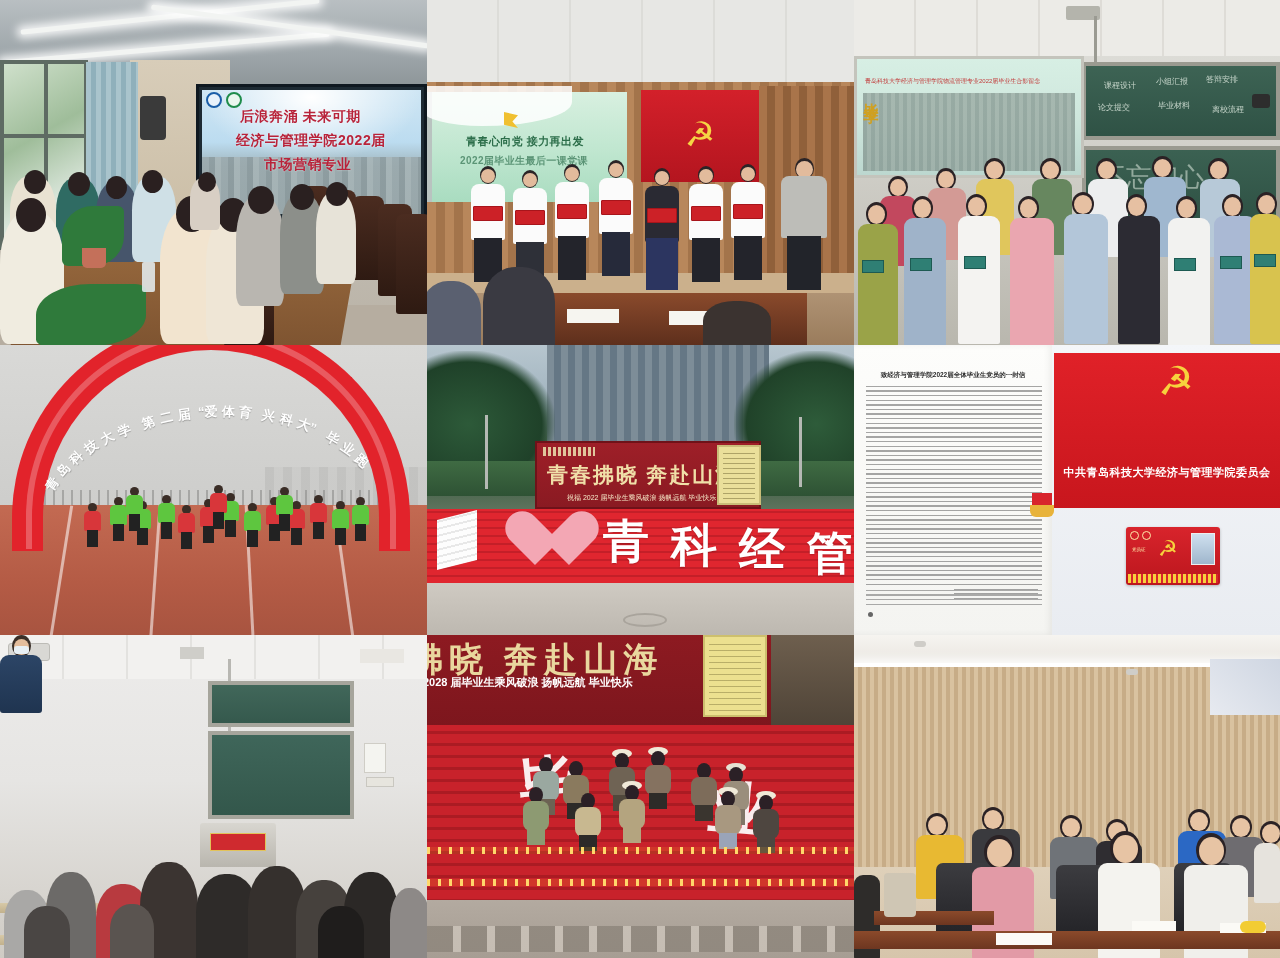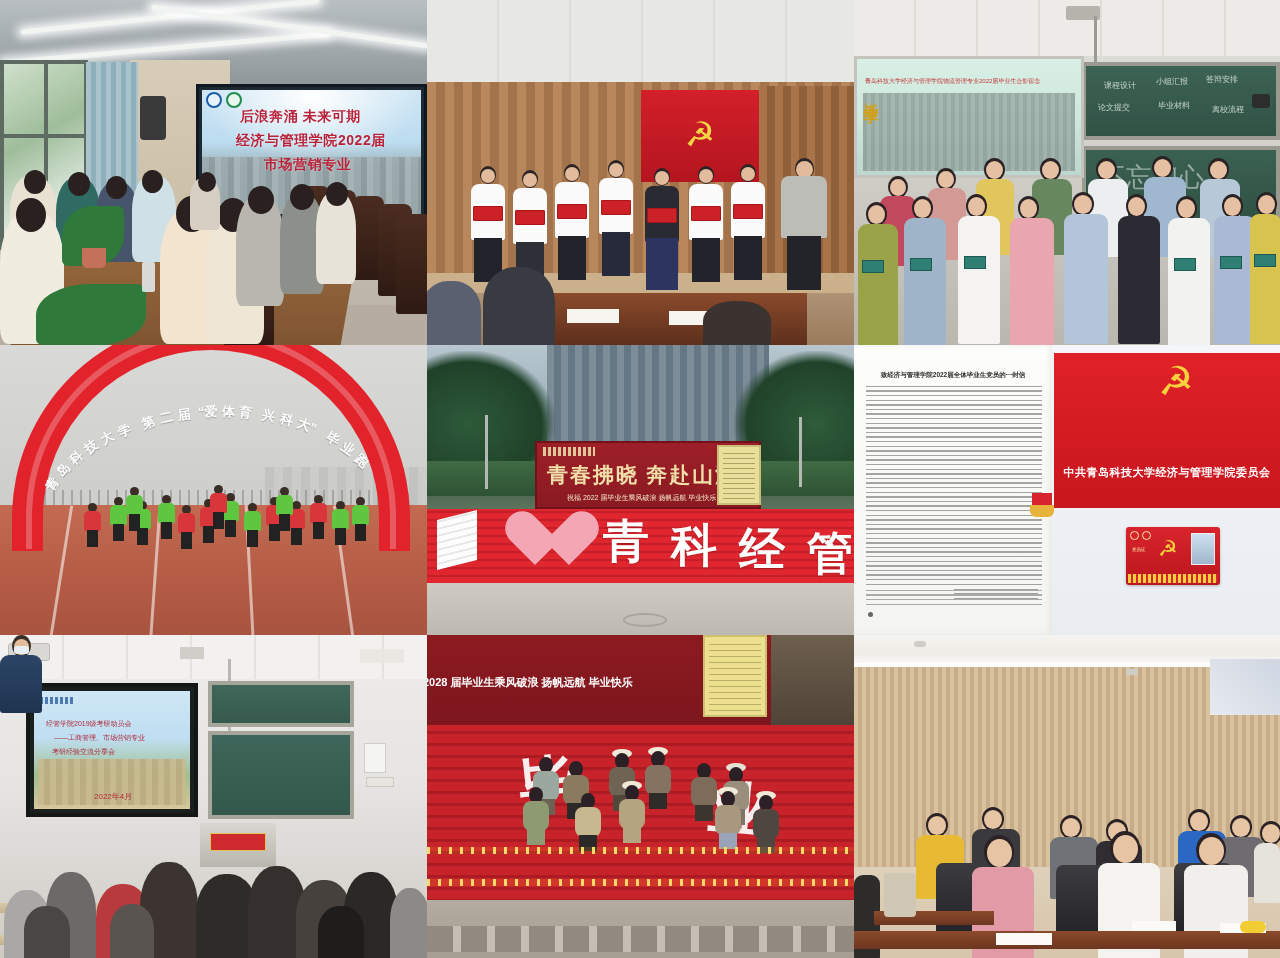--- a/index.html
+++ b/index.html
@@ -372,20 +372,26 @@
 
     <div class="layer plant" style="left:62px;top:206px;width:62px;height:60px;"></div>
     <div class="layer plant" style="left:36px;top:284px;width:110px;height:62px;"></div>
     <div class="layer" style="left:82px;top:248px;width:24px;height:20px;background:#c4705a;border-radius:0 0 5px 5px;"></div>
     <div class="layer" style="left:142px;top:262px;width:13px;height:30px;background:rgba(230,240,245,.85);border-radius:2px;"></div>
   </div>
 
   <div class="cell c2">
     <div class="layer ceiling"></div>
     <div class="layer woodwall"></div>
+    <div class="layer proj blur1">
+      <div class="projblob"></div>
+      <div class="yflag"></div>
+      <div class="txt p1">青春心向党  接力再出发</div>
+      <div class="txt p2">2022届毕业生最后一课党课</div>
+    </div>
     <div class="layer redflag">
       <div class="emblem">☭</div>
     </div>
     <div class="layer" style="left:332px;top:86px;width:95px;height:200px;background:repeating-linear-gradient(90deg,#a9744a 0 8px,#90603a 8px 16px);"></div>
     <div class="layer stage"></div>
 
     <div class="stu" style="left:44px;top:166px;">
       <div class="hd"></div>
         <div class="face"></div>
         <div class="shirt"></div>
@@ -732,30 +738,20 @@
     </div>
   </div>
 
   <div class="cell c7">
     <div class="layer ceil7"></div>
     <div class="layer projbox"></div>
     <div class="layer" style="left:180px;top:12px;width:24px;height:12px;background:#cfcec9;"></div>
     <div class="layer" style="left:360px;top:14px;width:44px;height:14px;background:#e9e7e2;"></div>
     <div class="layer" style="left:228px;top:24px;width:3px;height:80px;background:#b8b7b2;"></div>
 
-    <div class="layer scrn">
-      <div class="slide blur1">
-        <div class="slogo"></div>
-        <div class="s1">经管学院2019级考研动员会</div>
-        <div class="s2">——工商管理、市场营销专业</div>
-        <div class="s3">考研经验交流分享会</div>
-        <div class="campus"></div>
-        <div class="s4">2022年4月</div>
-      </div>
-    </div>
     <div class="layer bb"></div>
     <div class="layer bb2"></div>
     <div class="layer notice"></div>
     <div class="layer" style="left:366px;top:142px;width:28px;height:10px;background:#e7e5de;border:1px solid #c9c7c0;"></div>
 
     <div class="layer podium">
       <div class="podsign"></div>
     </div>
     <div class="speaker">
       <div class="sphead"></div>
@@ -775,20 +771,21 @@
     <div class="aud" style="left:296px;width:56px;height:78px;background:#46413d;"></div>
     <div class="aud" style="left:344px;width:54px;height:86px;background:#2b2826;"></div>
     <div class="aud" style="left:390px;width:40px;height:70px;background:#8d8987;"></div>
     <div class="aud" style="left:24px;width:46px;height:52px;background:#4a4644;"></div>
     <div class="aud" style="left:110px;width:44px;height:54px;background:#5a5450;"></div>
     <div class="aud" style="left:318px;width:46px;height:52px;background:#1f1d1c;"></div>
   </div>
 
   <div class="cell c8">
     <div class="layer bn8">
+      <div class="bn8t">拂晓  奔赴山海</div>
       <div class="bn8s">2028 届毕业生乘风破浪 扬帆远航 毕业快乐</div>
     </div>
     <div class="layer yboard">
         <div class="ysig"></div>
       </div>
     <div class="layer" style="left:344px;top:0;width:84px;height:96px;background:linear-gradient(#6e5f4e,#4d4236);"></div>
     <div class="layer redsteps">
       <div class="wchar" style="left:92px;top:20px;transform:rotate(-6deg);">毕</div>
       <div class="wchar" style="left:282px;top:46px;transform:rotate(5deg);">业</div>
     </div>

